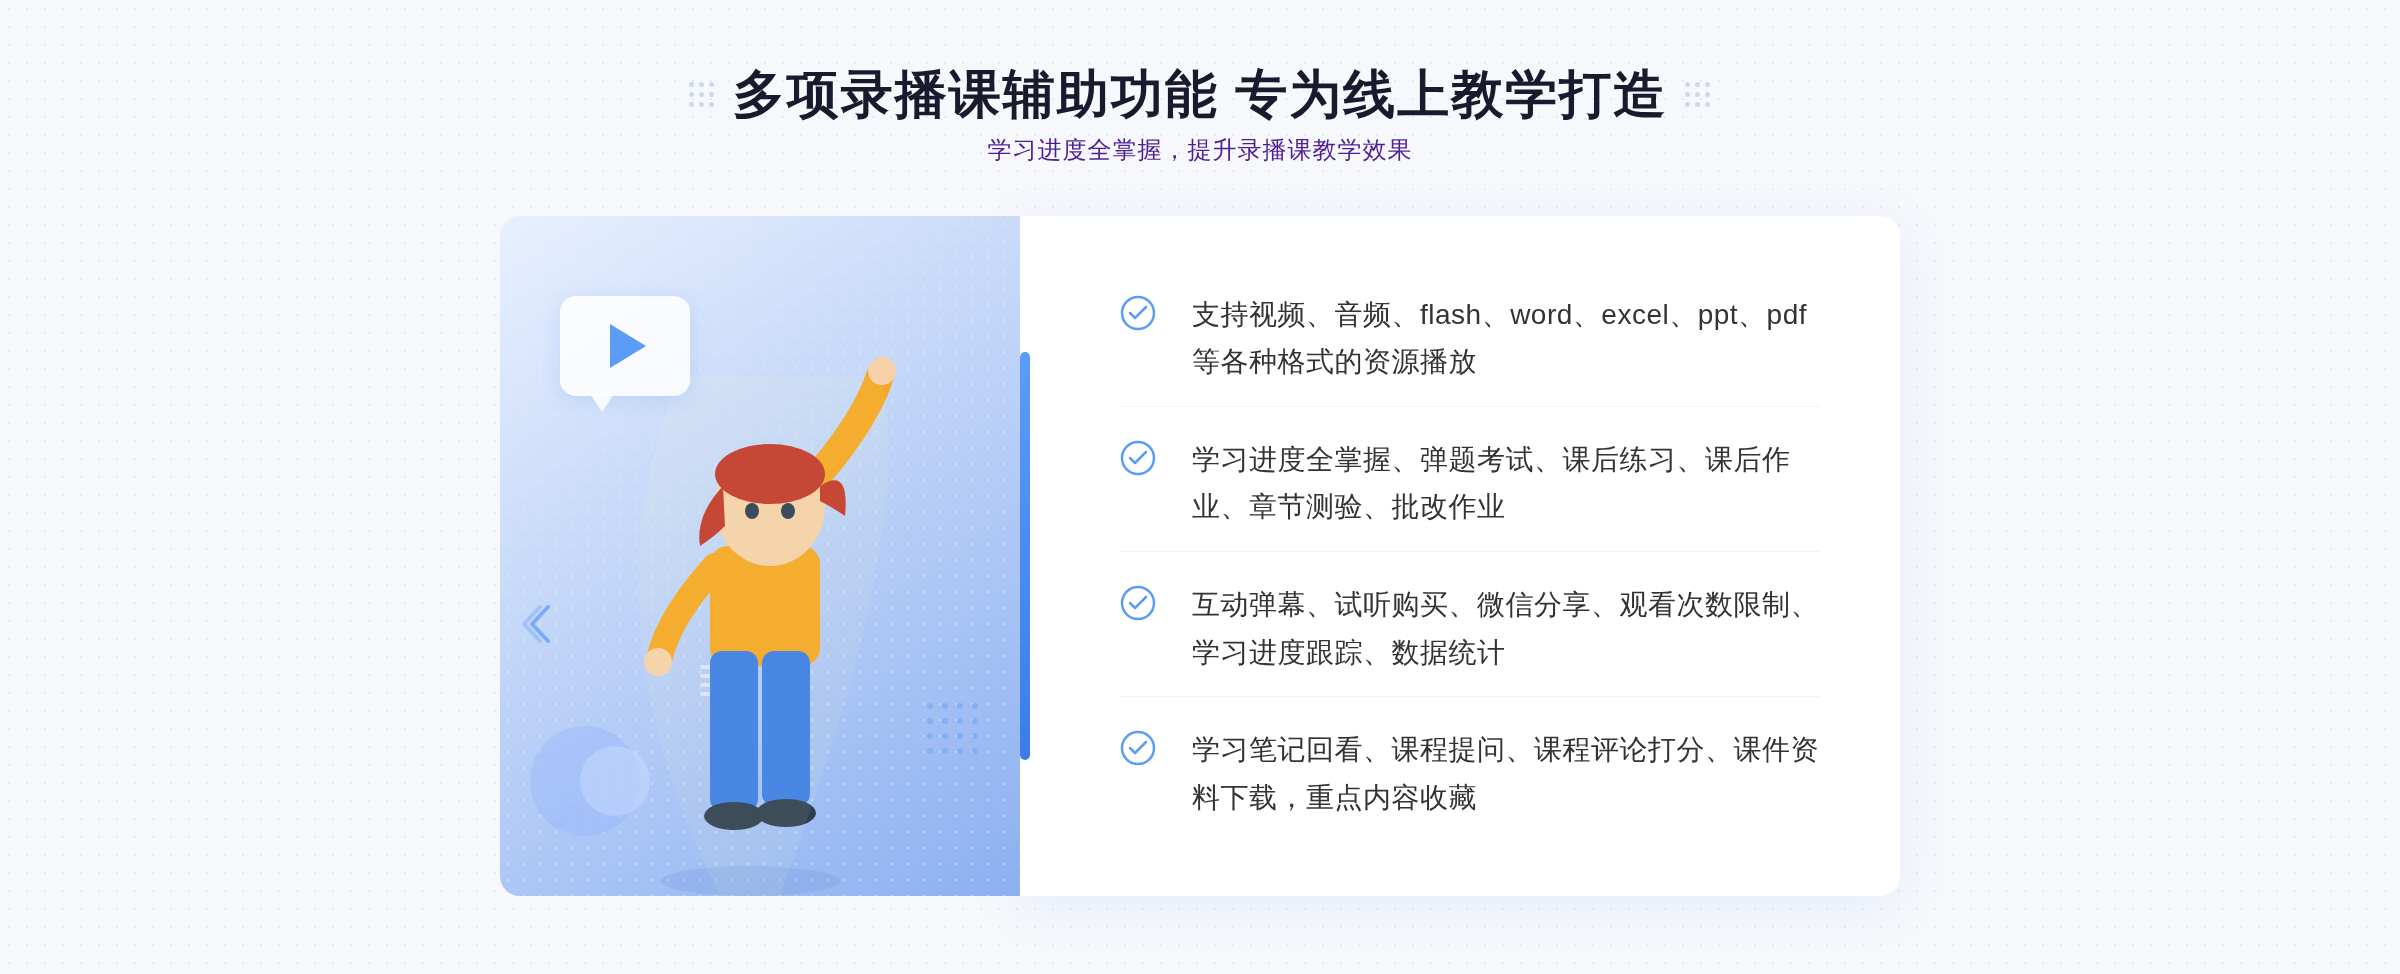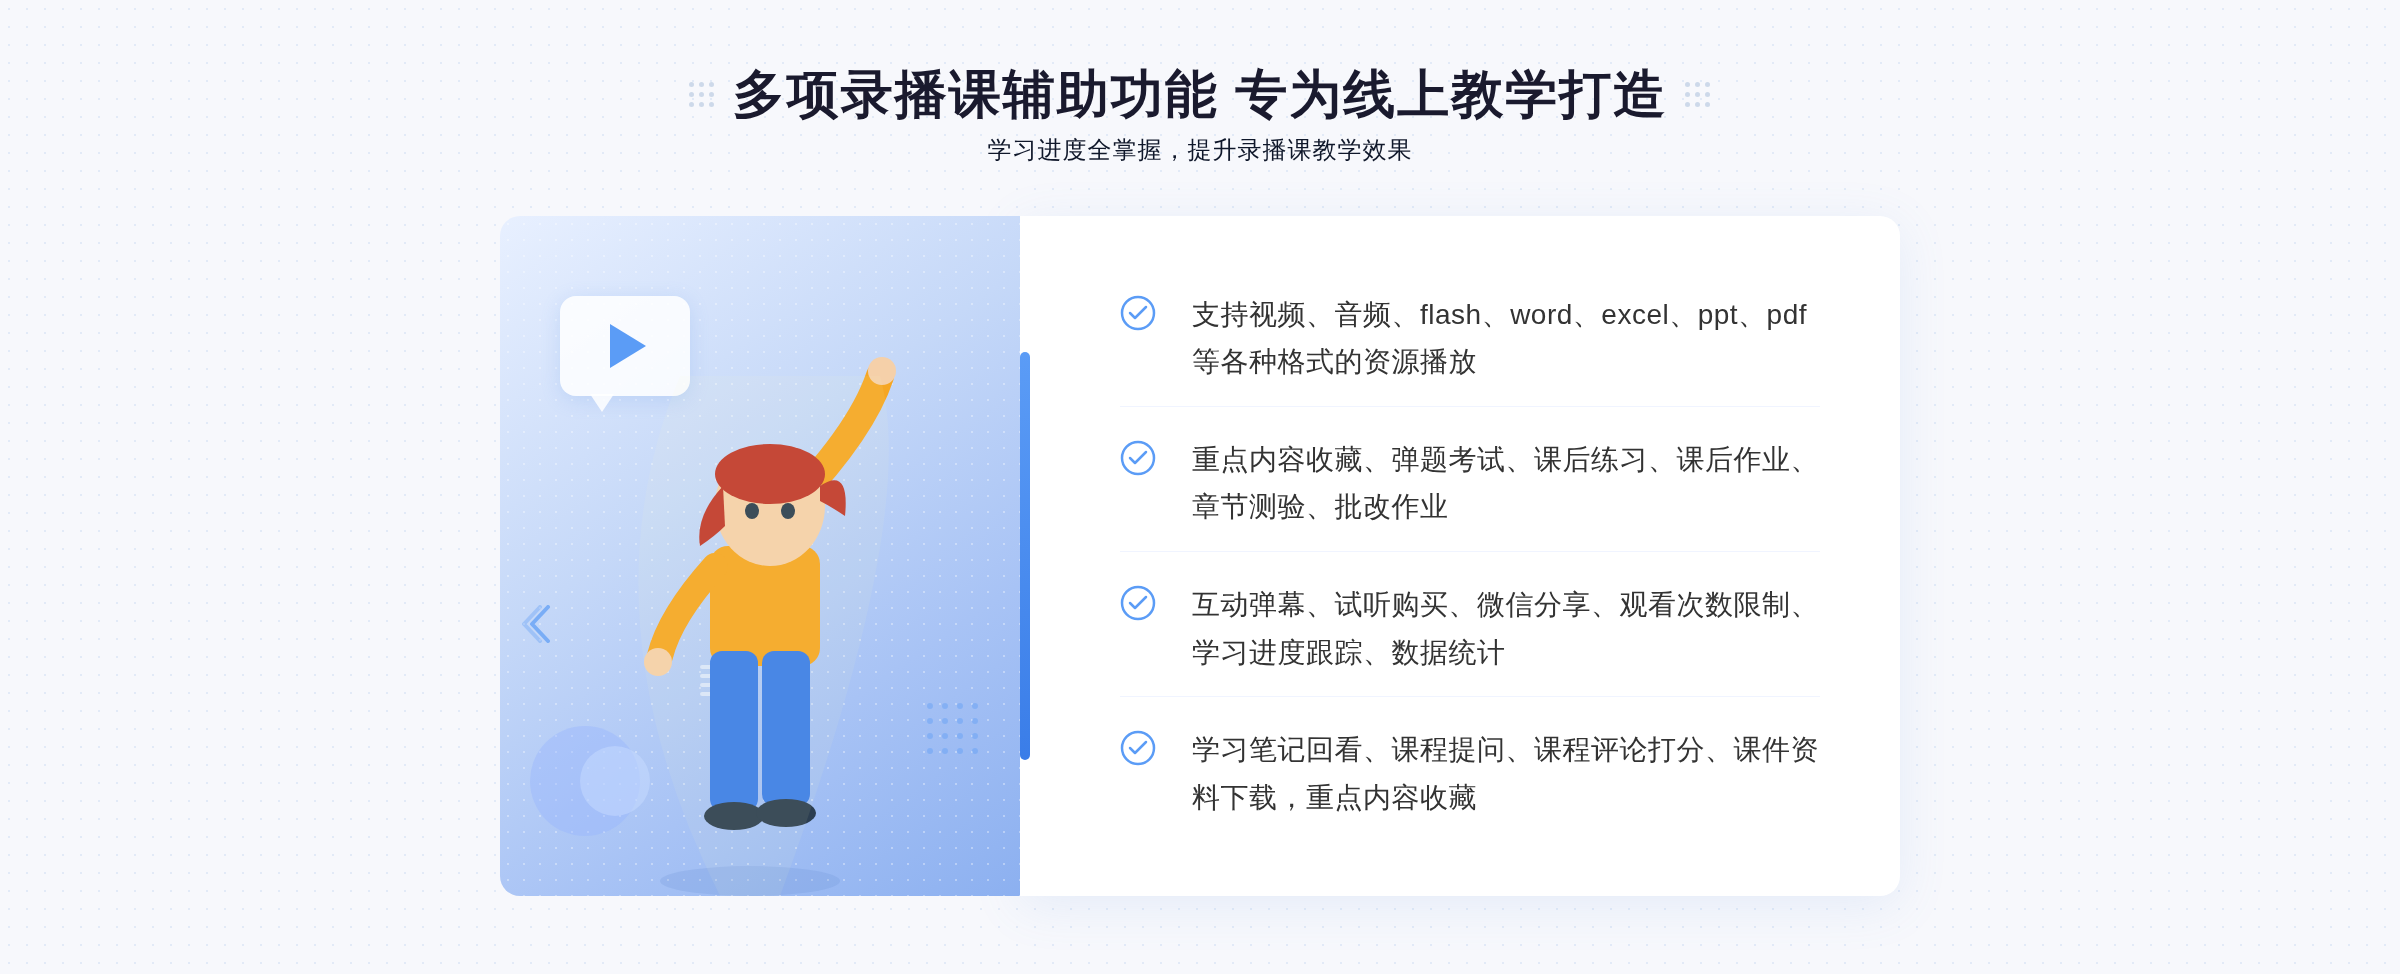--- a/index.html
+++ b/index.html
@@ -73,21 +73,21 @@
 
     .main-title {
       font-size: 52px;
       font-weight: 700;
       color: #1a1a2e;
       letter-spacing: 2px;
     }
 
     .sub-title {
       font-size: 24px;
-      color: #0f172a;
+      color: #4c1d95;
       font-weight: 400;
       letter-spacing: 1px;
       margin-top: 4px;
     }
 
     .content-area {
       display: flex;
       align-items: stretch;
       width: 1400px;
       position: relative;
@@ -406,21 +406,21 @@
         <span class="feature-text">支持视频、音频、flash、word、excel、ppt、pdf等各种格式的资源播放</span>
       </div>
 
       <div class="feature-item">
         <div class="check-icon">
           <svg viewBox="0 0 36 36" fill="none" xmlns="http://www.w3.org/2000/svg">
             <circle cx="18" cy="18" r="16" stroke="#5b9cf6" stroke-width="2.5" fill="none"></circle>
             <polyline points="10,18 15,23 26,12" stroke="#5b9cf6" stroke-width="2.5" fill="none" stroke-linecap="round" stroke-linejoin="round"></polyline>
           </svg>
         </div>
-        <span class="feature-text">重点内容收藏、弹题考试、课后练习、课后作业、章节测验、批改作业</span>
+        <span class="feature-text">学习进度全掌握、弹题考试、课后练习、课后作业、章节测验、批改作业</span>
       </div>
 
       <div class="feature-item">
         <div class="check-icon">
           <svg viewBox="0 0 36 36" fill="none" xmlns="http://www.w3.org/2000/svg">
             <circle cx="18" cy="18" r="16" stroke="#5b9cf6" stroke-width="2.5" fill="none"></circle>
             <polyline points="10,18 15,23 26,12" stroke="#5b9cf6" stroke-width="2.5" fill="none" stroke-linecap="round" stroke-linejoin="round"></polyline>
           </svg>
         </div>
         <span class="feature-text">互动弹幕、试听购买、微信分享、观看次数限制、学习进度跟踪、数据统计</span>

